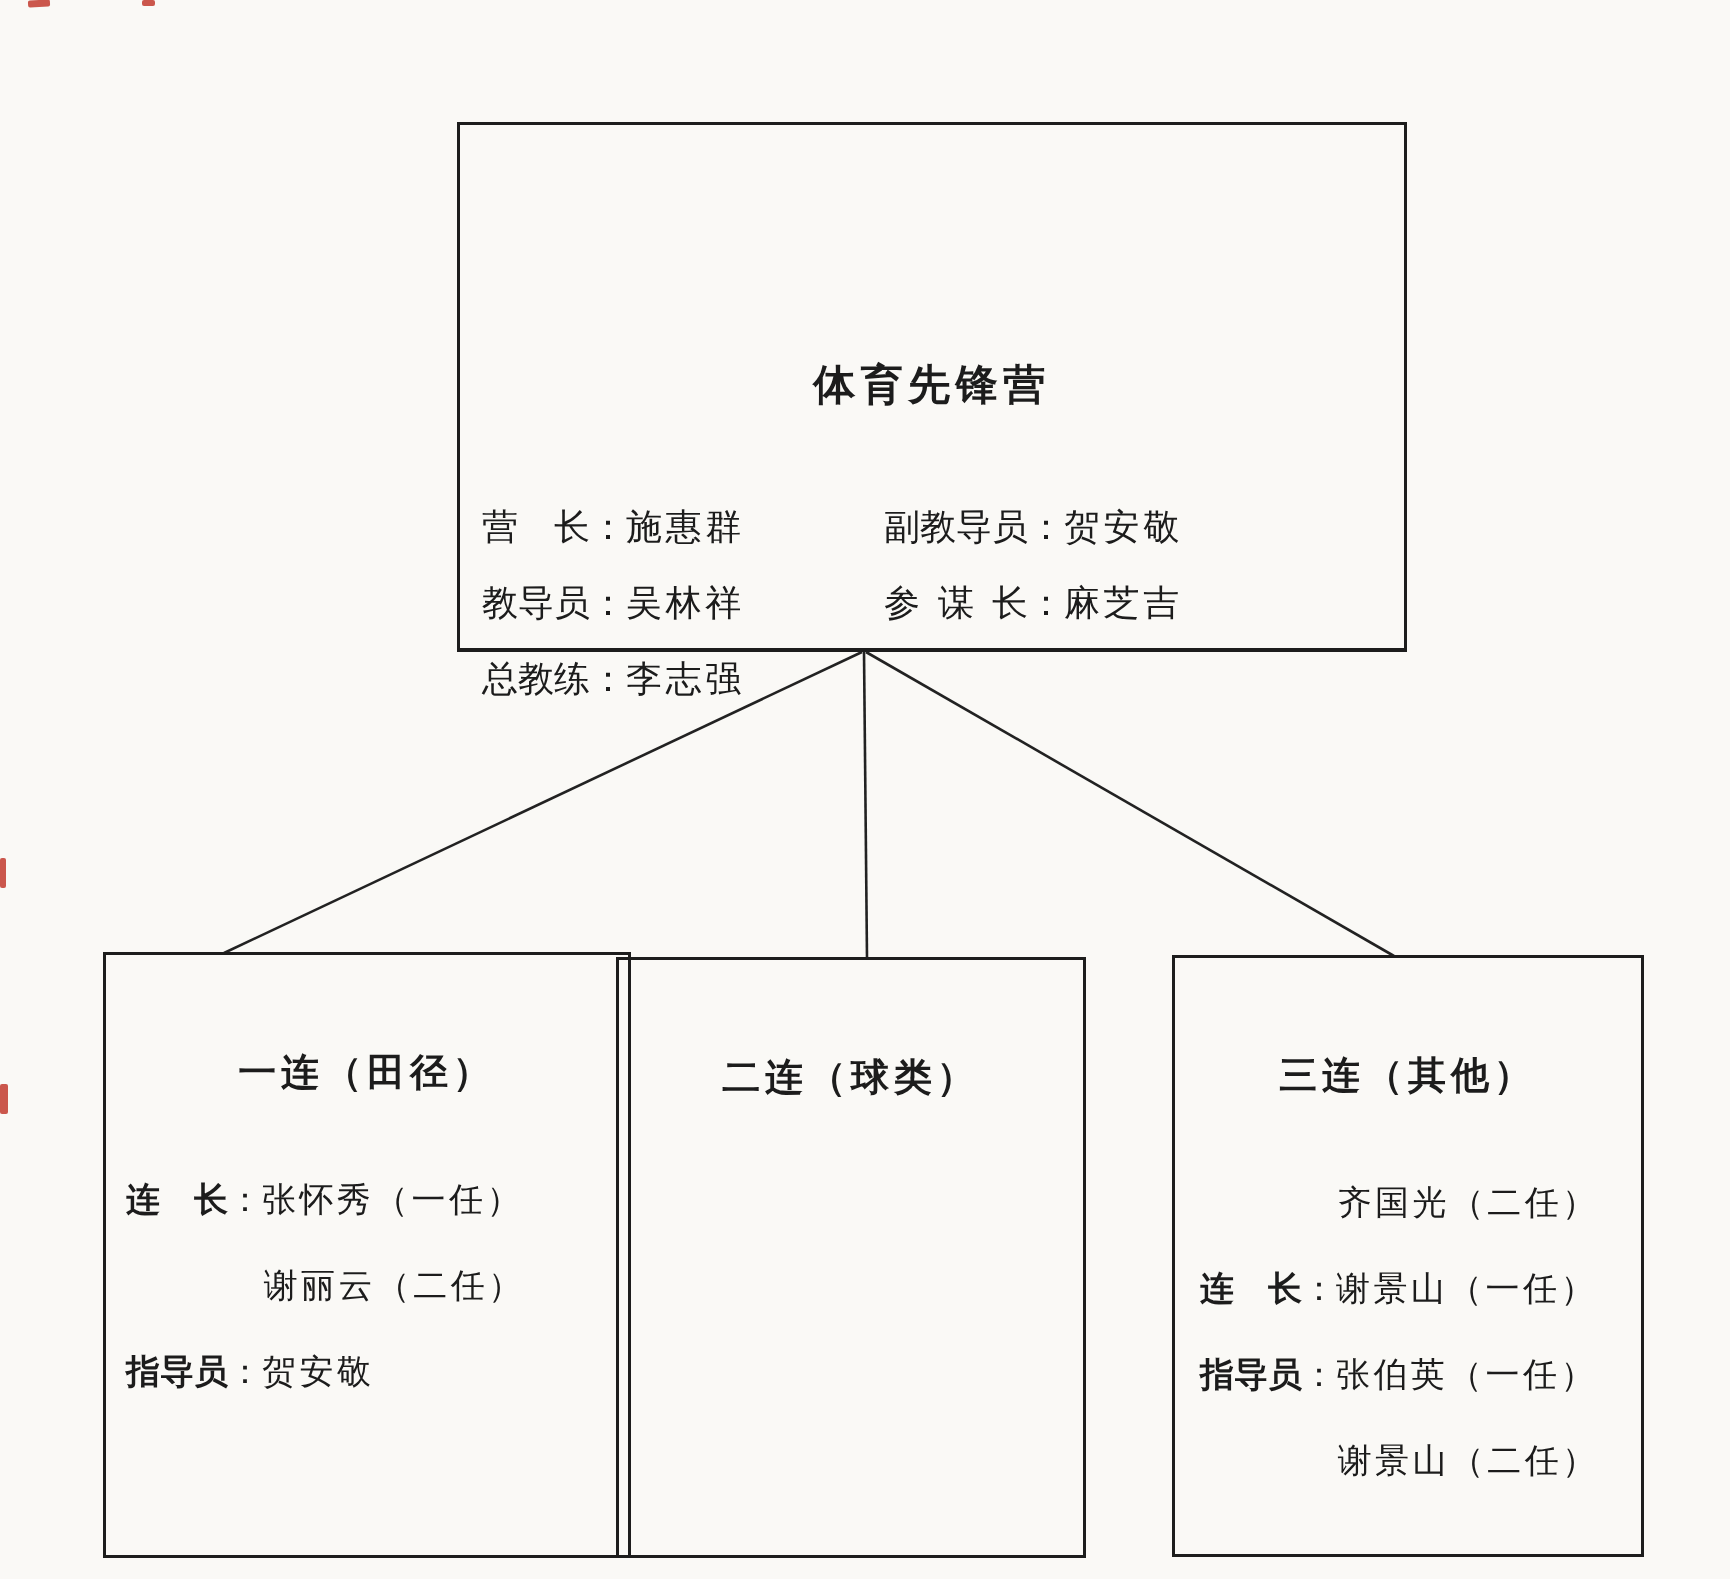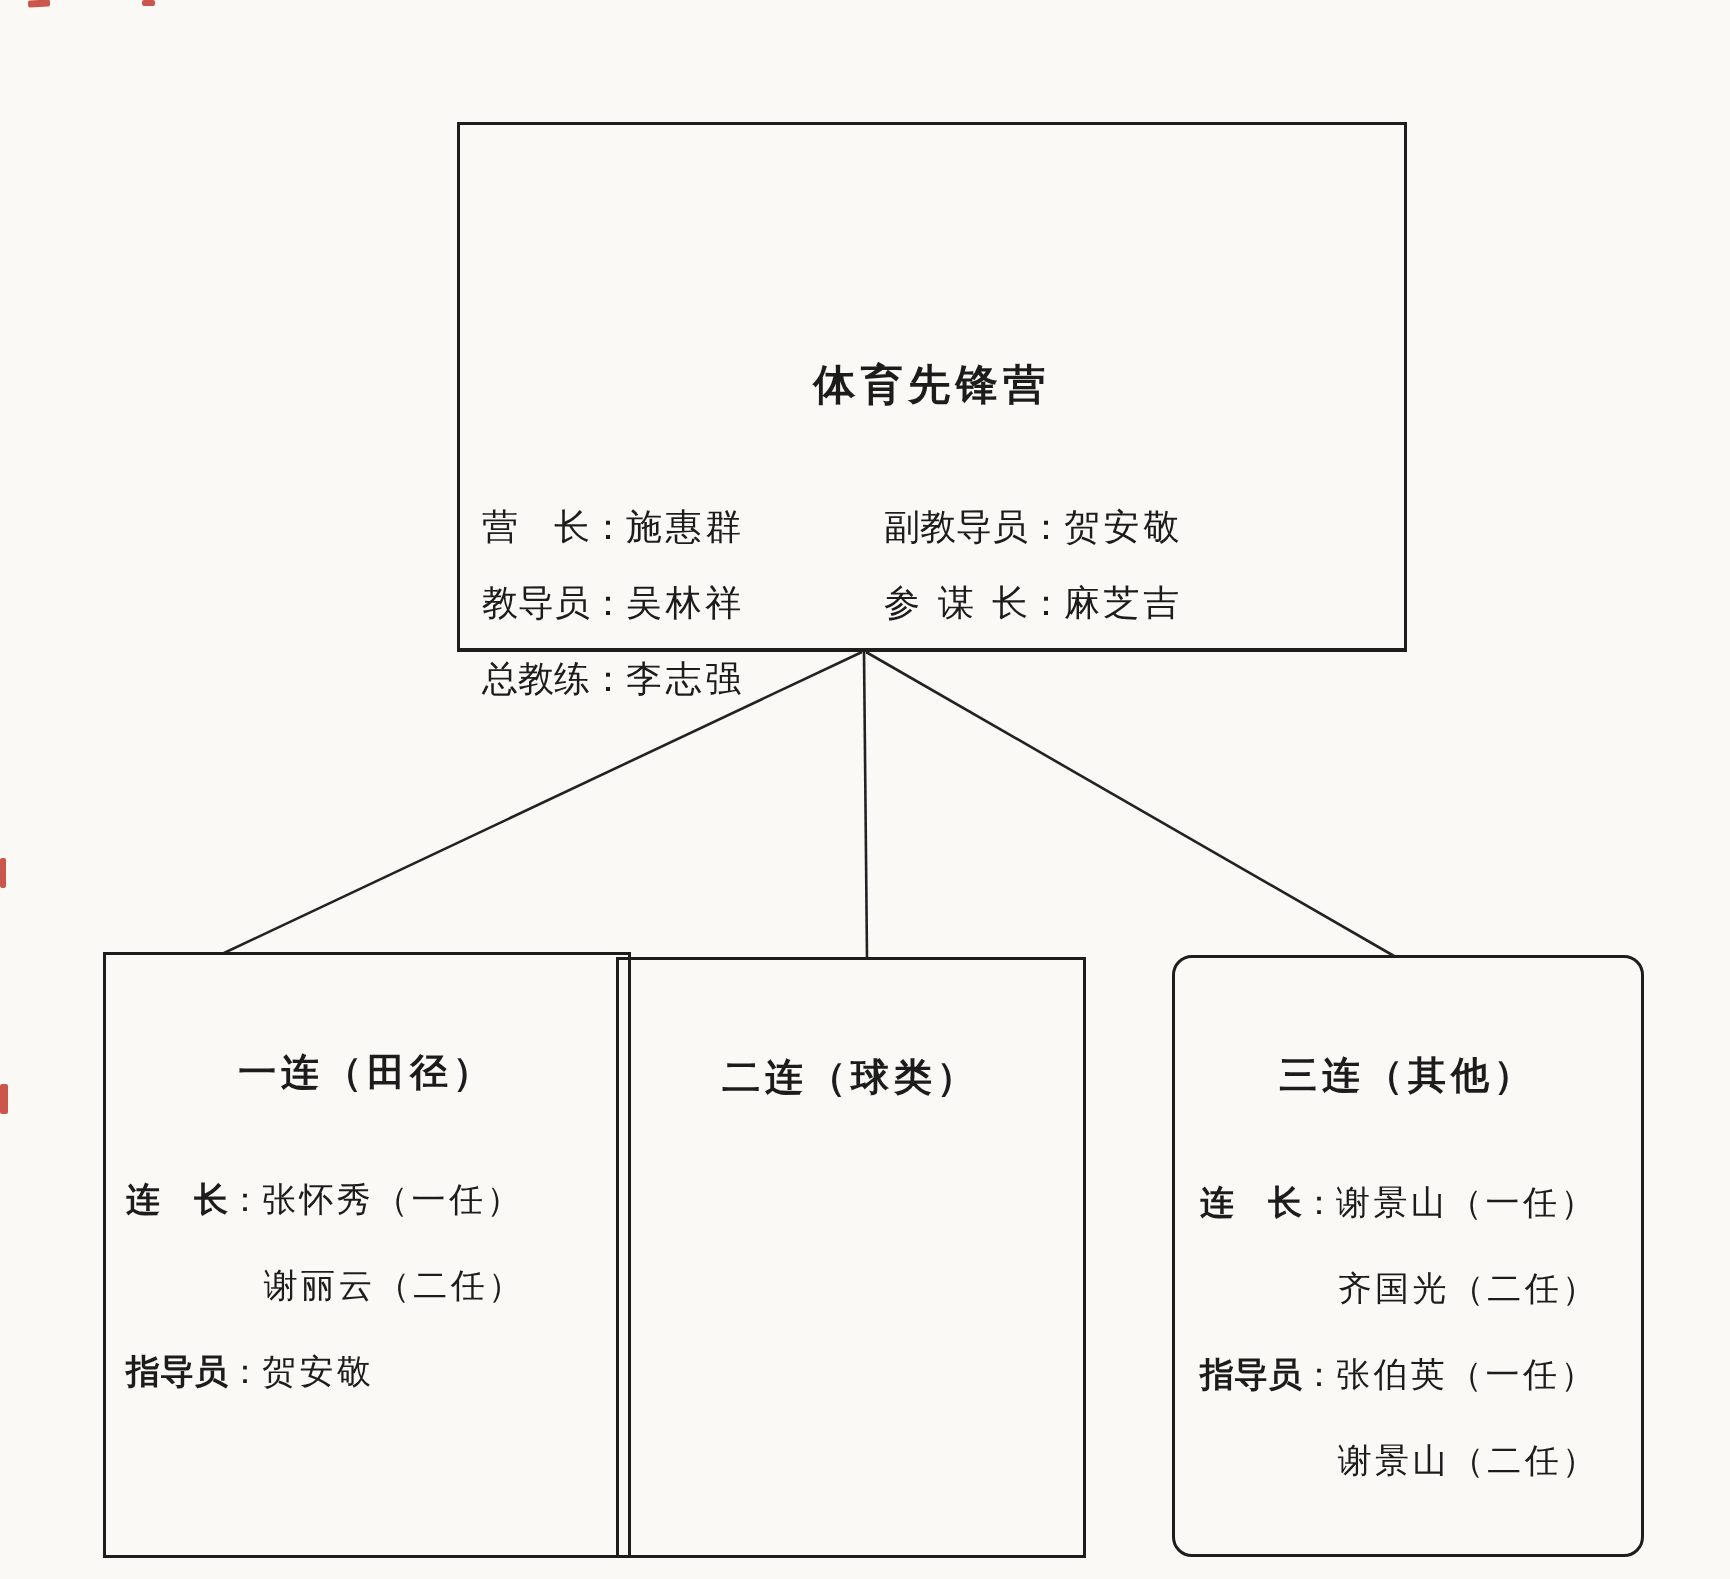--- a/index.html
+++ b/index.html
@@ -6,21 +6,21 @@
   body{
     width:1730px;height:1579px;position:relative;overflow:hidden;
     background:#faf9f6;color:#1b1b1b;
     font-family:"Liberation Serif","DejaVu Serif",serif;
   }
   
   .obox{position:absolute;border:3px solid #1d1d1d;background:transparent;box-sizing:border-box;}
   #topbox{left:457px;top:122px;width:950px;height:530px;border-bottom-width:4px;}
   #co1{left:103px;top:952px;width:528px;height:606px;}
   #co2{left:616px;top:957px;width:470px;height:601px;}
-  #co3{left:1172px;top:955px;width:472px;height:602px;border-radius:20px;}
+  #co3{left:1172px;top:955px;width:472px;height:602px;}
 
   .box-title{
     position:absolute;left:0;right:0;text-align:center;
     font-family:"Liberation Sans","DejaVu Sans",sans-serif;
     font-weight:bold;letter-spacing:0.13em;white-space:nowrap;
   }
   #topbox .box-title{top:232px;font-size:42px;}
   .company .box-title{top:92px;font-size:38px;}
 
   
@@ -102,25 +102,25 @@
   </div>
 </div>
 
 <div class="obox company" id="co2">
   <div class="box-title">二连（球类）</div>
 </div>
 
 <div class="obox company" id="co3">
   <div class="box-title">三连（其他）</div>
   <div class="crows">
+    <div class="crow cont">
+      <span class="val">齐国光（二任）</span>
+    </div>
     <div class="crow">
       <span class="lbl">连长</span><span class="colon">：</span><span class="val">谢景山（一任）</span>
-    </div>
-    <div class="crow cont">
-      <span class="val">齐国光（二任）</span>
     </div>
     <div class="crow">
       <span class="lbl">指导员</span><span class="colon">：</span><span class="val">张伯英（一任）</span>
     </div>
     <div class="crow cont">
       <span class="val">谢景山（二任）</span>
     </div>
   </div>
 </div>
 

